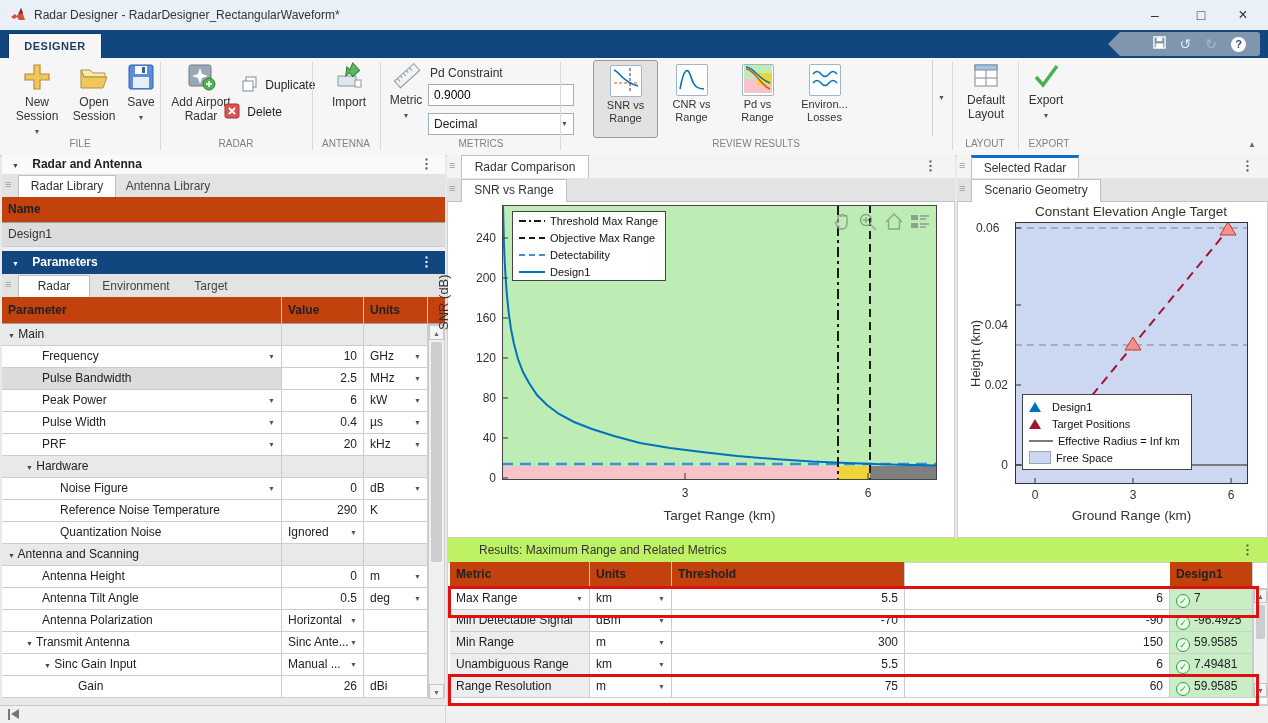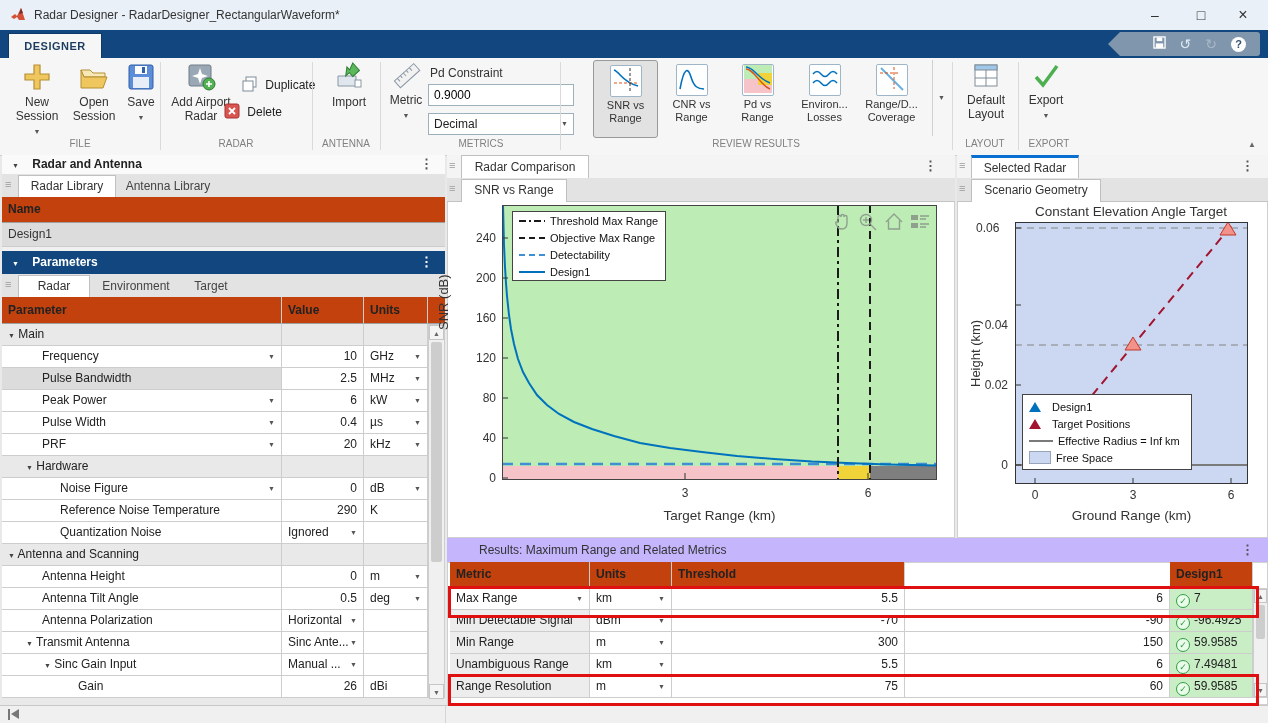--- a/index.html
+++ b/index.html
@@ -222,30 +222,20 @@
   <div class="abs gallery-item" style="left:793px;">
     <div class="minichart"><svg width="28" height="28" viewBox="0 0 28 28">
           <path d="M2 9 q4 -5 8 0 t8 0 t8 0" stroke="#0072bd" fill="none" stroke-width="1.5"></path>
           <path d="M2 18 q4 -5 8 0 t8 0 t8 0" stroke="#0072bd" fill="none" stroke-width="1.5"></path>
         </svg></div>
     <div class="glabel">
         <div>Environ...</div>
         <div>Losses</div>
       </div>
   </div>
-  <div class="abs gallery-item" style="left:860px;">
-    <div class="minichart"><svg width="28" height="28" viewBox="0 0 28 28">
-          <path d="M3 3 L25 25" stroke="#6aaede" fill="none" stroke-width="2"></path>
-          <path d="M2 8 h20 M16 2 v22" stroke="#d95319" stroke-dasharray="3 2" fill="none"></path>
-        </svg></div>
-    <div class="glabel">
-        <div>Range/D...</div>
-        <div>Coverage</div>
-      </div>
-  </div>
   <div class="abs" style="left:932px;top:60px;width:17px;height:76px;border-left:1px solid #d0d0d0;text-align:center;">
     <span class="dd" style="line-height:76px;">▼</span>
   </div>
   <div class="abs sec-label" style="left:560px;width:392px;">REVIEW RESULTS</div>
   <div class="abs vsep" style="left:952px;"></div>
 
   <div class="abs" style="left:958px;top:62px;width:56px;">
     <div class="ctr"><svg width="30" height="28" viewBox="0 0 30 28">
           <rect x="4" y="3" width="22" height="21" fill="#fff" stroke="#7e8b98"></rect>
           <rect x="4" y="3" width="22" height="5" fill="#9ec7e8" stroke="#7e8b98"></rect>
@@ -557,21 +547,21 @@
   <div class="abs ticklabel" style="left:976px;top:378px;width:32px;text-align:right;">0.02</div>
   <div class="abs ticklabel" style="left:976px;top:298px;width:32px;text-align:right;margin-top:20px;">0.04</div>
   <div class="abs ticklabel" style="left:976px;top:221px;width:32px;text-align:left;">0.06</div>
   <div class="abs ticklabel" style="left:1025px;top:488px;width:20px;text-align:center;">0</div>
   <div class="abs ticklabel" style="left:1123px;top:488px;width:20px;text-align:center;">3</div>
   <div class="abs ticklabel" style="left:1221px;top:488px;width:20px;text-align:center;">6</div>
   <div class="abs" style="left:968px;top:387px;transform:rotate(-90deg);transform-origin:left top;font-size:13px;color:#333;">Height (km)</div>
   <div class="abs ctr" style="left:1015px;top:508px;width:233px;font-size:13.5px;color:#333;">Ground Range (km)</div>
 
   <div class="abs" style="left:447px;top:538px;width:821px;height:167px;background:#fff;border:1px solid #cfcfcf;box-sizing:border-box;"></div>
-  <div class="abs" style="left:447px;top:538px;width:821px;height:24px;background:#c4b5fd;border-bottom:1px solid #d0d0d0;">
+  <div class="abs" style="left:447px;top:538px;width:821px;height:24px;background:#bef264;border-bottom:1px solid #d0d0d0;">
     <span style="margin-left:32px;line-height:24px;color:#333;">Results: Maximum Range and Related Metrics</span>
     <span class="kebab" style="float:right;margin:7px 14px 0 0;">⋮</span>
   </div>
 
   <div class="abs cell hdrcell" style="left:450px;top:562px;width:140px;height:26px;line-height:25px;">Metric</div>
   <div class="abs cell hdrcell" style="left:590px;top:562px;width:82px;height:26px;line-height:25px;">Units</div>
   <div class="abs cell hdrcell" style="left:672px;top:562px;width:233px;height:26px;line-height:25px;">Threshold</div>
   <div class="abs cell hdrcell" style="left:905px;top:562px;width:265px;height:26px;line-height:25px;margin-top:28px;">Objective</div>
   <div class="abs cell hdrcell" style="left:1170px;top:562px;width:83px;height:26px;line-height:25px;">Design1</div>
 

